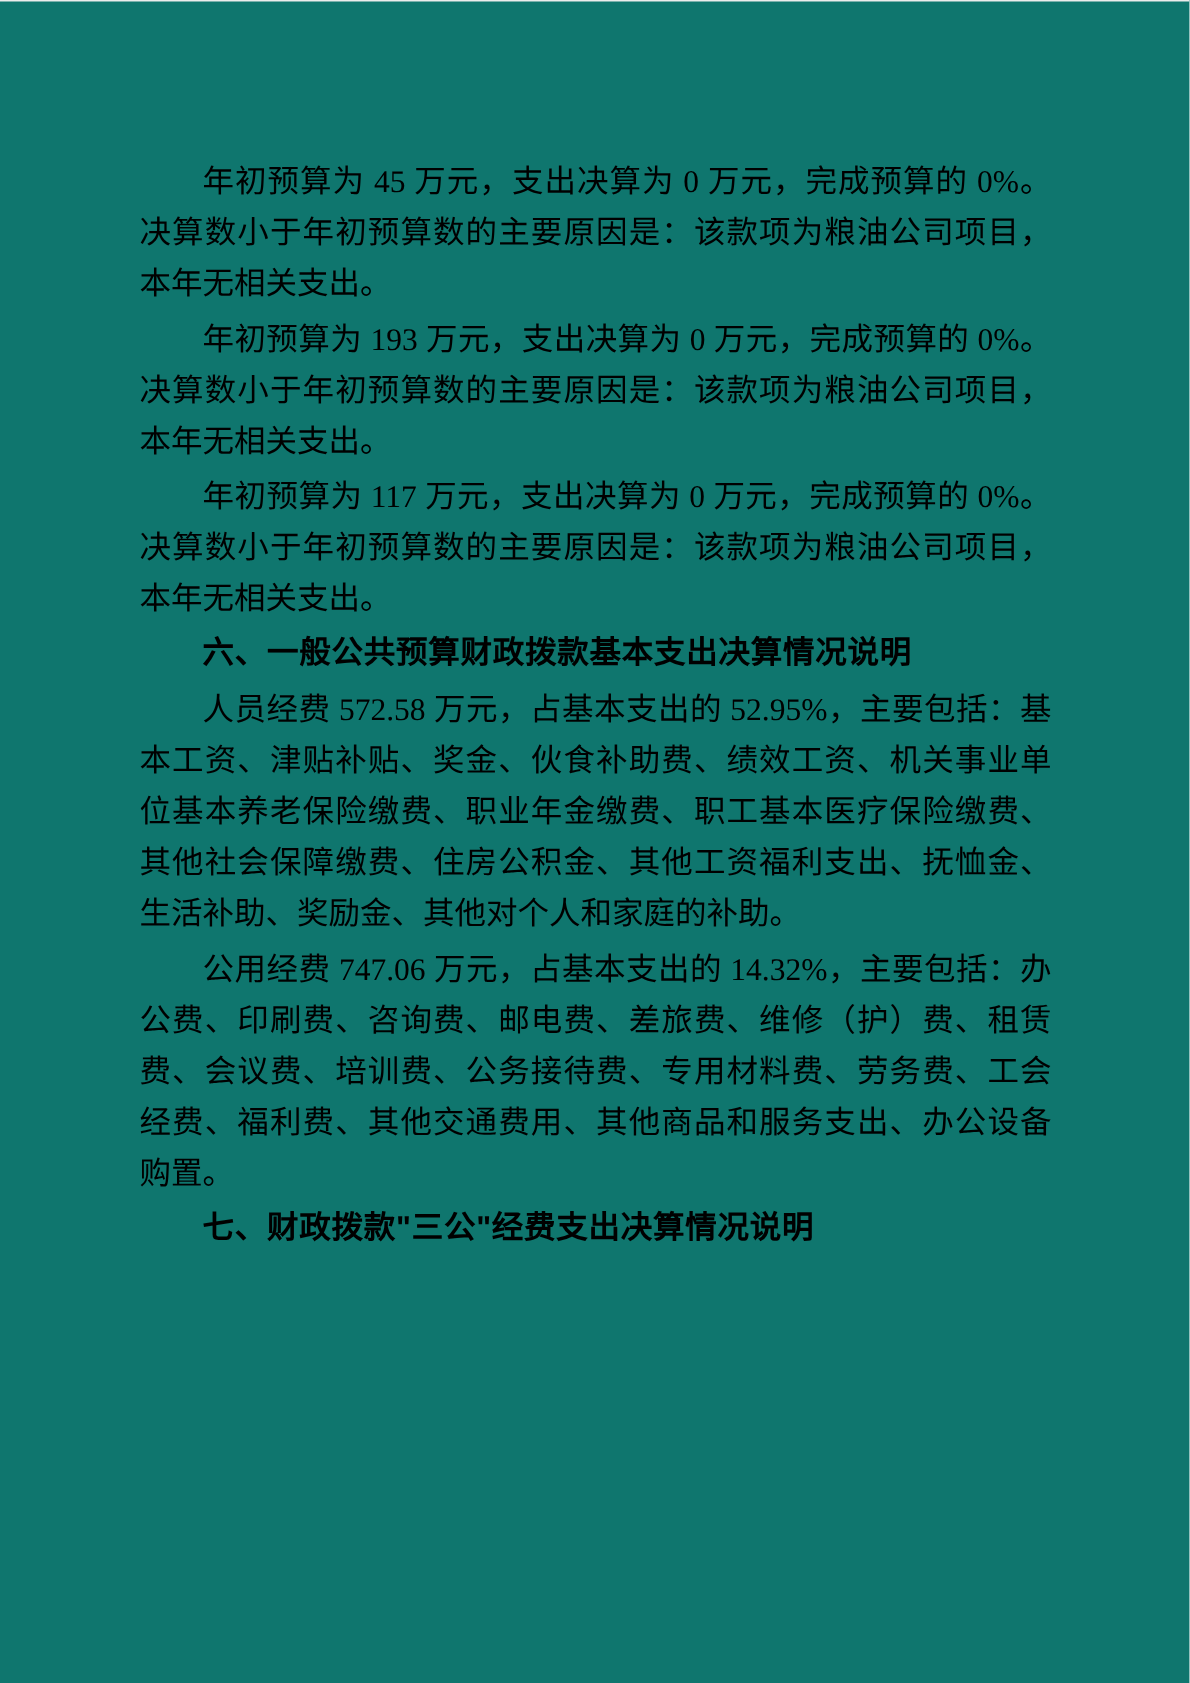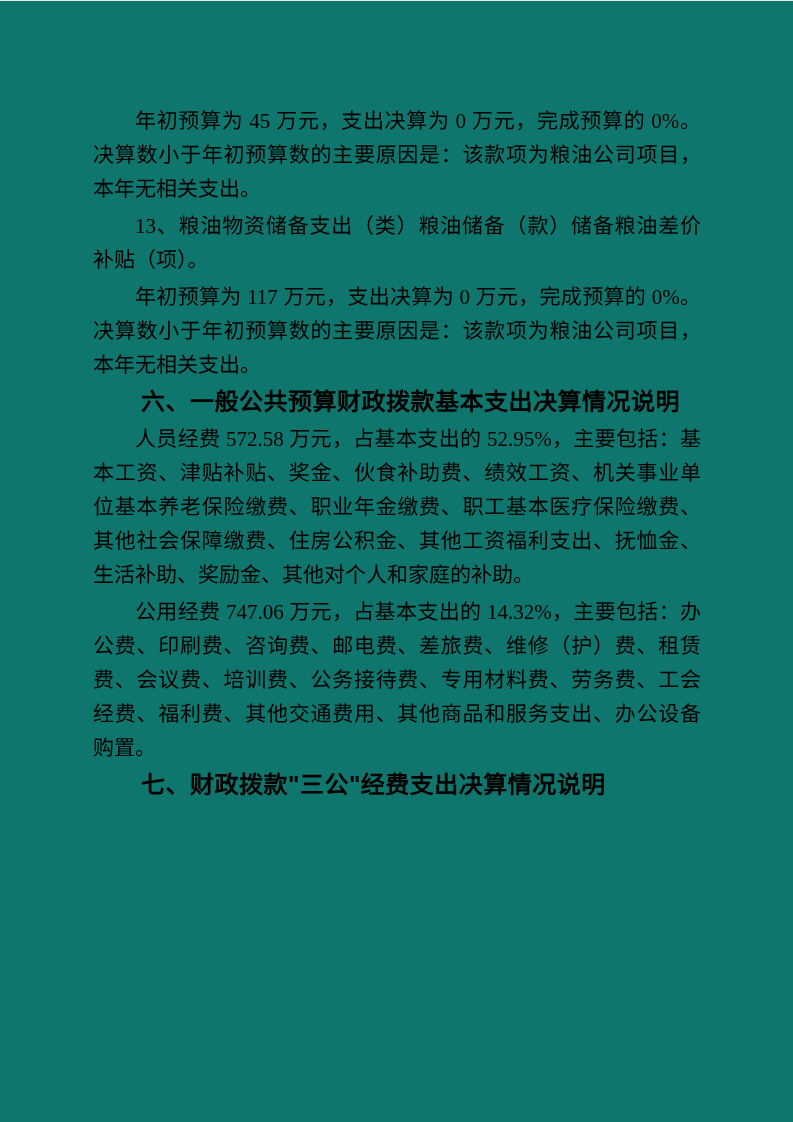--- a/index.html
+++ b/index.html
@@ -27,28 +27,28 @@
     text-justify: inter-ideograph;
     text-indent: 2em;
     word-break: break-all;
   }
   .heading {
     margin: 1px 0 3px 0;
     line-height: 34px;
     text-indent: 2em;
     font-family: "Liberation Sans", "DejaVu Sans", sans-serif;
     font-weight: 700;
-    font-size: 24px;
+    font-size: 21px;
     letter-spacing: 0.5px;
   }
 </style>
 </head>
 <body>
 
 <div class="page">
   <p class="para">年初预算为 45 万元，支出决算为 0 万元，完成预算的 0%。决算数小于年初预算数的主要原因是：该款项为粮油公司项目，本年无相关支出。</p>
-  <p class="para">13、粮油物资储备支出（类）粮油储备（款）储备粮油差价补贴（项）。</p>
+  <p class="para">年初预算为 193 万元，支出决算为 0 万元，完成预算的 0%。决算数小于年初预算数的主要原因是：该款项为粮油公司项目，本年无相关支出。</p>
   <p class="para">年初预算为 117 万元，支出决算为 0 万元，完成预算的 0%。决算数小于年初预算数的主要原因是：该款项为粮油公司项目，本年无相关支出。</p>
   <p class="heading">六、一般公共预算财政拨款基本支出决算情况说明</p>
   <p class="para">人员经费 572.58 万元，占基本支出的 52.95%，主要包括：基本工资、津贴补贴、奖金、伙食补助费、绩效工资、机关事业单位基本养老保险缴费、职业年金缴费、职工基本医疗保险缴费、其他社会保障缴费、住房公积金、其他工资福利支出、抚恤金、生活补助、奖励金、其他对个人和家庭的补助。</p>
   <p class="para">公用经费 747.06 万元，占基本支出的 14.32%，主要包括：办公费、印刷费、咨询费、邮电费、差旅费、维修（护）费、租赁费、会议费、培训费、公务接待费、专用材料费、劳务费、工会经费、福利费、其他交通费用、其他商品和服务支出、办公设备购置。</p>
   <p class="heading">七、财政拨款"三公"经费支出决算情况说明</p>
 </div>
 
 </body></html>

